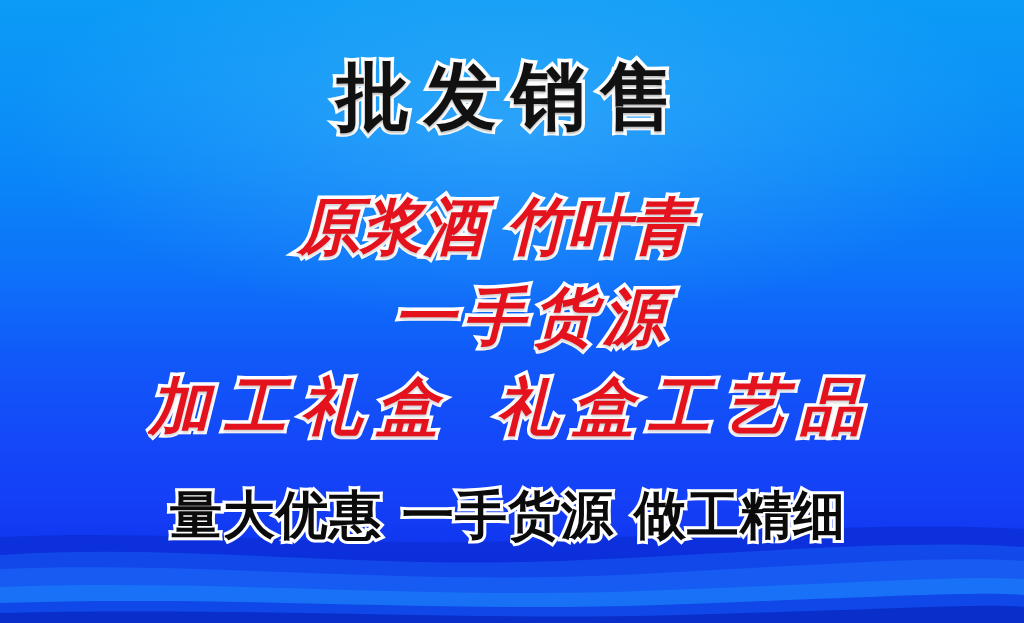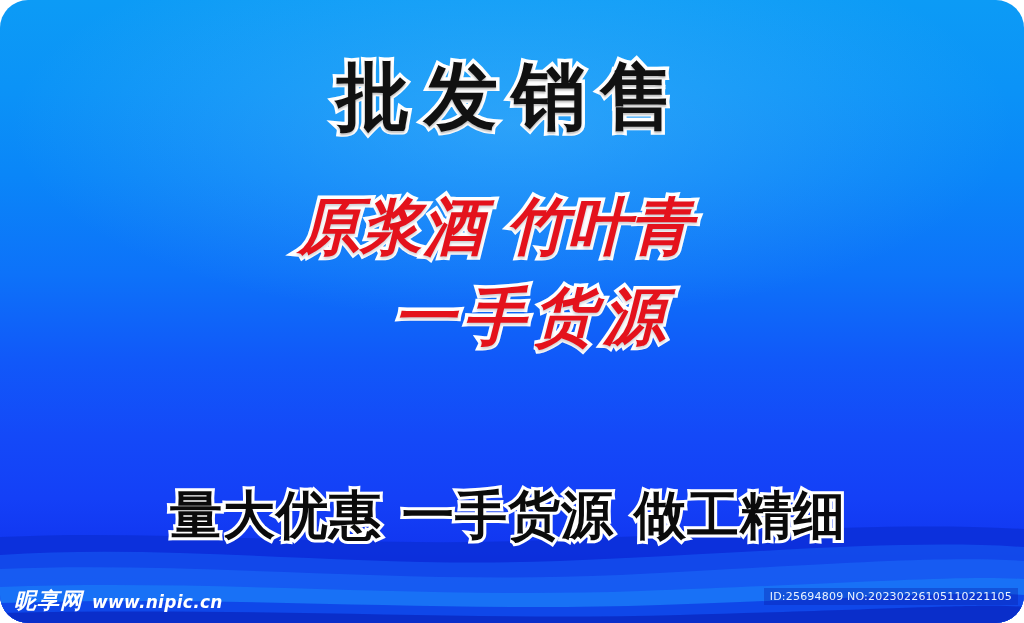--- a/index.html
+++ b/index.html
@@ -17,21 +17,20 @@
         #0c9bf6 0%,
         #0b93f7 14%,
         #0a86f8 28%,
         #0d72f9 44%,
         #1158f9 58%,
         #1449f8 70%,
         #1440f7 80%,
         #1136f0 88%,
         #0d2ce0 94%,
         #0a24cc 100%);
-    border-radius: 28px;
   }
   
   .bg-glow {
     position:absolute; inset:0;
     background:radial-gradient(ellipse 70% 45% at 50% 20%, rgba(120,210,255,.30), rgba(0,0,0,0) 70%);
     pointer-events:none;
   }
   
   .waves { position:absolute; left:0; right:0; bottom:0; height:120px; }
   .waves svg { display:block; width:100%; height:120px; }
@@ -147,28 +146,26 @@
     <div class="row row-1">
       <span class="grp">原浆酒 竹叶青</span>
       <span class="gap-1"></span>
     </div>
 
     <div class="row row-2">
       <span class="gap-2"></span>
       <span class="grp">一手货源</span>
     </div>
 
+    <div class="row row-3">
+      <span class="grp">加工礼盒</span>
+      <span class="gap-3"></span>
+      <span class="grp">礼盒工艺品</span>
+    </div>
 
   </div>
 
   <div class="tagline">
     <span>量大优惠</span><span class="sp"></span><span>一手货源</span><span class="sp"></span><span>做工精细</span>
   </div>
 
-  <div class="wm">
-    <div class="wm-left">
-      <span class="wm-logo">昵享网</span>
-      <span class="wm-url">www.nipic.cn</span>
-    </div>
-    <div class="wm-id">ID:25694809 NO:20230226105110221105</div>
-  </div>
 
 </div>
 
 </body></html>

